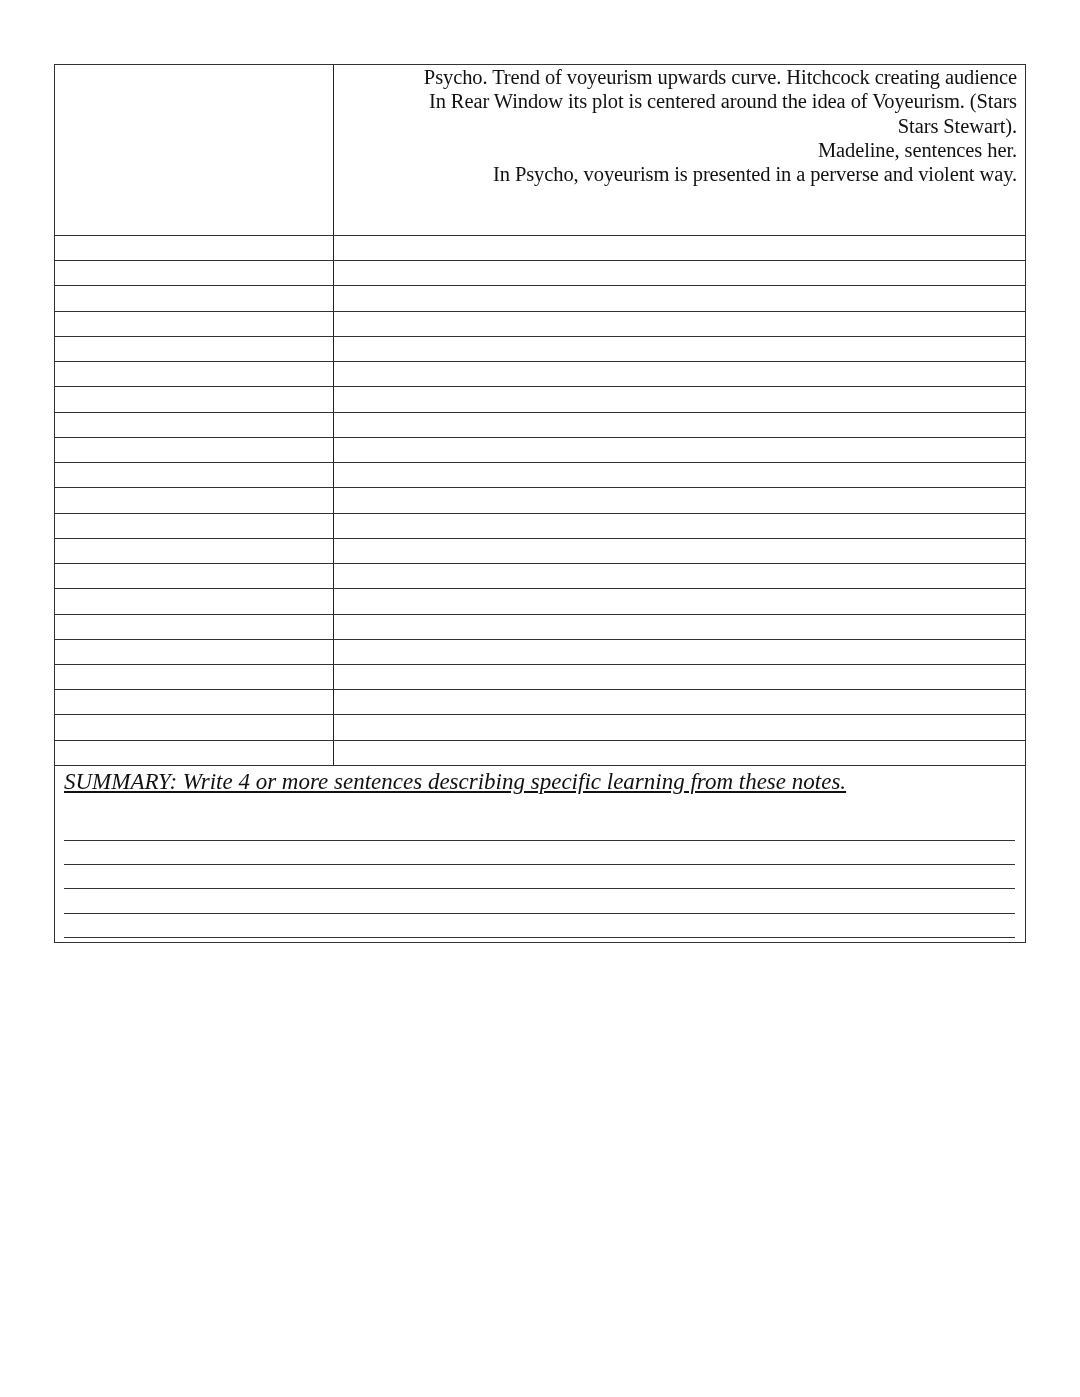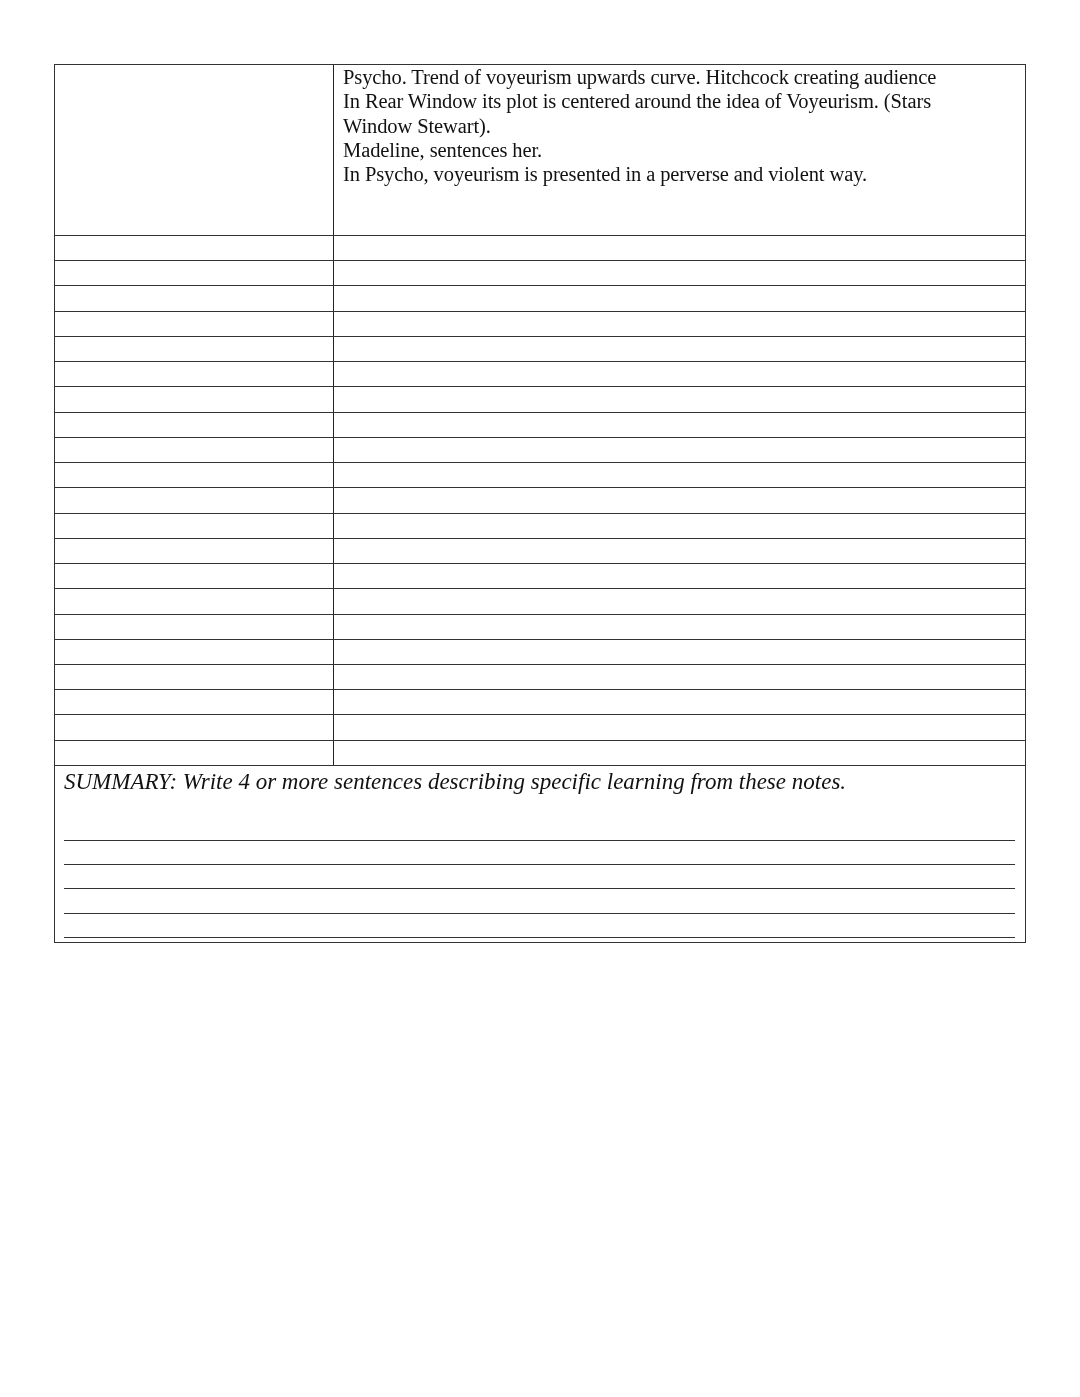--- a/index.html
+++ b/index.html
@@ -34,20 +34,21 @@
       border-right: 1.3px solid #222;
       box-sizing: border-box;
     }
     .note-cell {
       flex: 1;
       padding: 0 8px 0 9px;
       font-size: 20.5px;
       line-height: 24.3px;
       letter-spacing: -0.1px;
       overflow: hidden;
+      text-align: right;
     }
     .note-line {
       display: block;
       white-space: nowrap;
     }
     .empty-row {
       display: flex;
       height: 25.24px;
       border-bottom: 1.3px solid #333;
       box-sizing: border-box;
@@ -56,20 +57,21 @@
       height: 100%;
     }
     .empty-row .note-cell {
       padding: 0;
     }
     .summary {
       height: 175px;
       padding: 0 10px 0 9px;
       box-sizing: border-box;
       position: relative;
+      text-decoration: underline;
     }
     .summary-prompt {
       font-style: italic;
       font-size: 23px;
       line-height: 30px;
       margin-top: 1px;
       white-space: nowrap;
     }
     .summary-lines {
       position: absolute;
@@ -85,21 +87,21 @@
   </style>
 </head>
 <body>
 
 <div class="notes-table">
   <div class="top-row">
     <div class="cue-cell"></div>
     <div class="note-cell">
       <span class="note-line">Psycho. Trend of voyeurism upwards curve. Hitchcock creating audience</span>
       <span class="note-line">In Rear Window its plot is centered around the idea of Voyeurism. (Stars</span>
-      <span class="note-line">Window Stewart).</span>
+      <span class="note-line">Stars Stewart).</span>
       <span class="note-line">Madeline, sentences her.</span>
       <span class="note-line">In Psycho, voyeurism is presented in a perverse and violent way.</span>
     </div>
   </div>
 
   <div id="empty-rows">
       <div class="empty-row">
         <div class="cue-cell"></div>
         <div class="note-cell"></div>
       </div>

